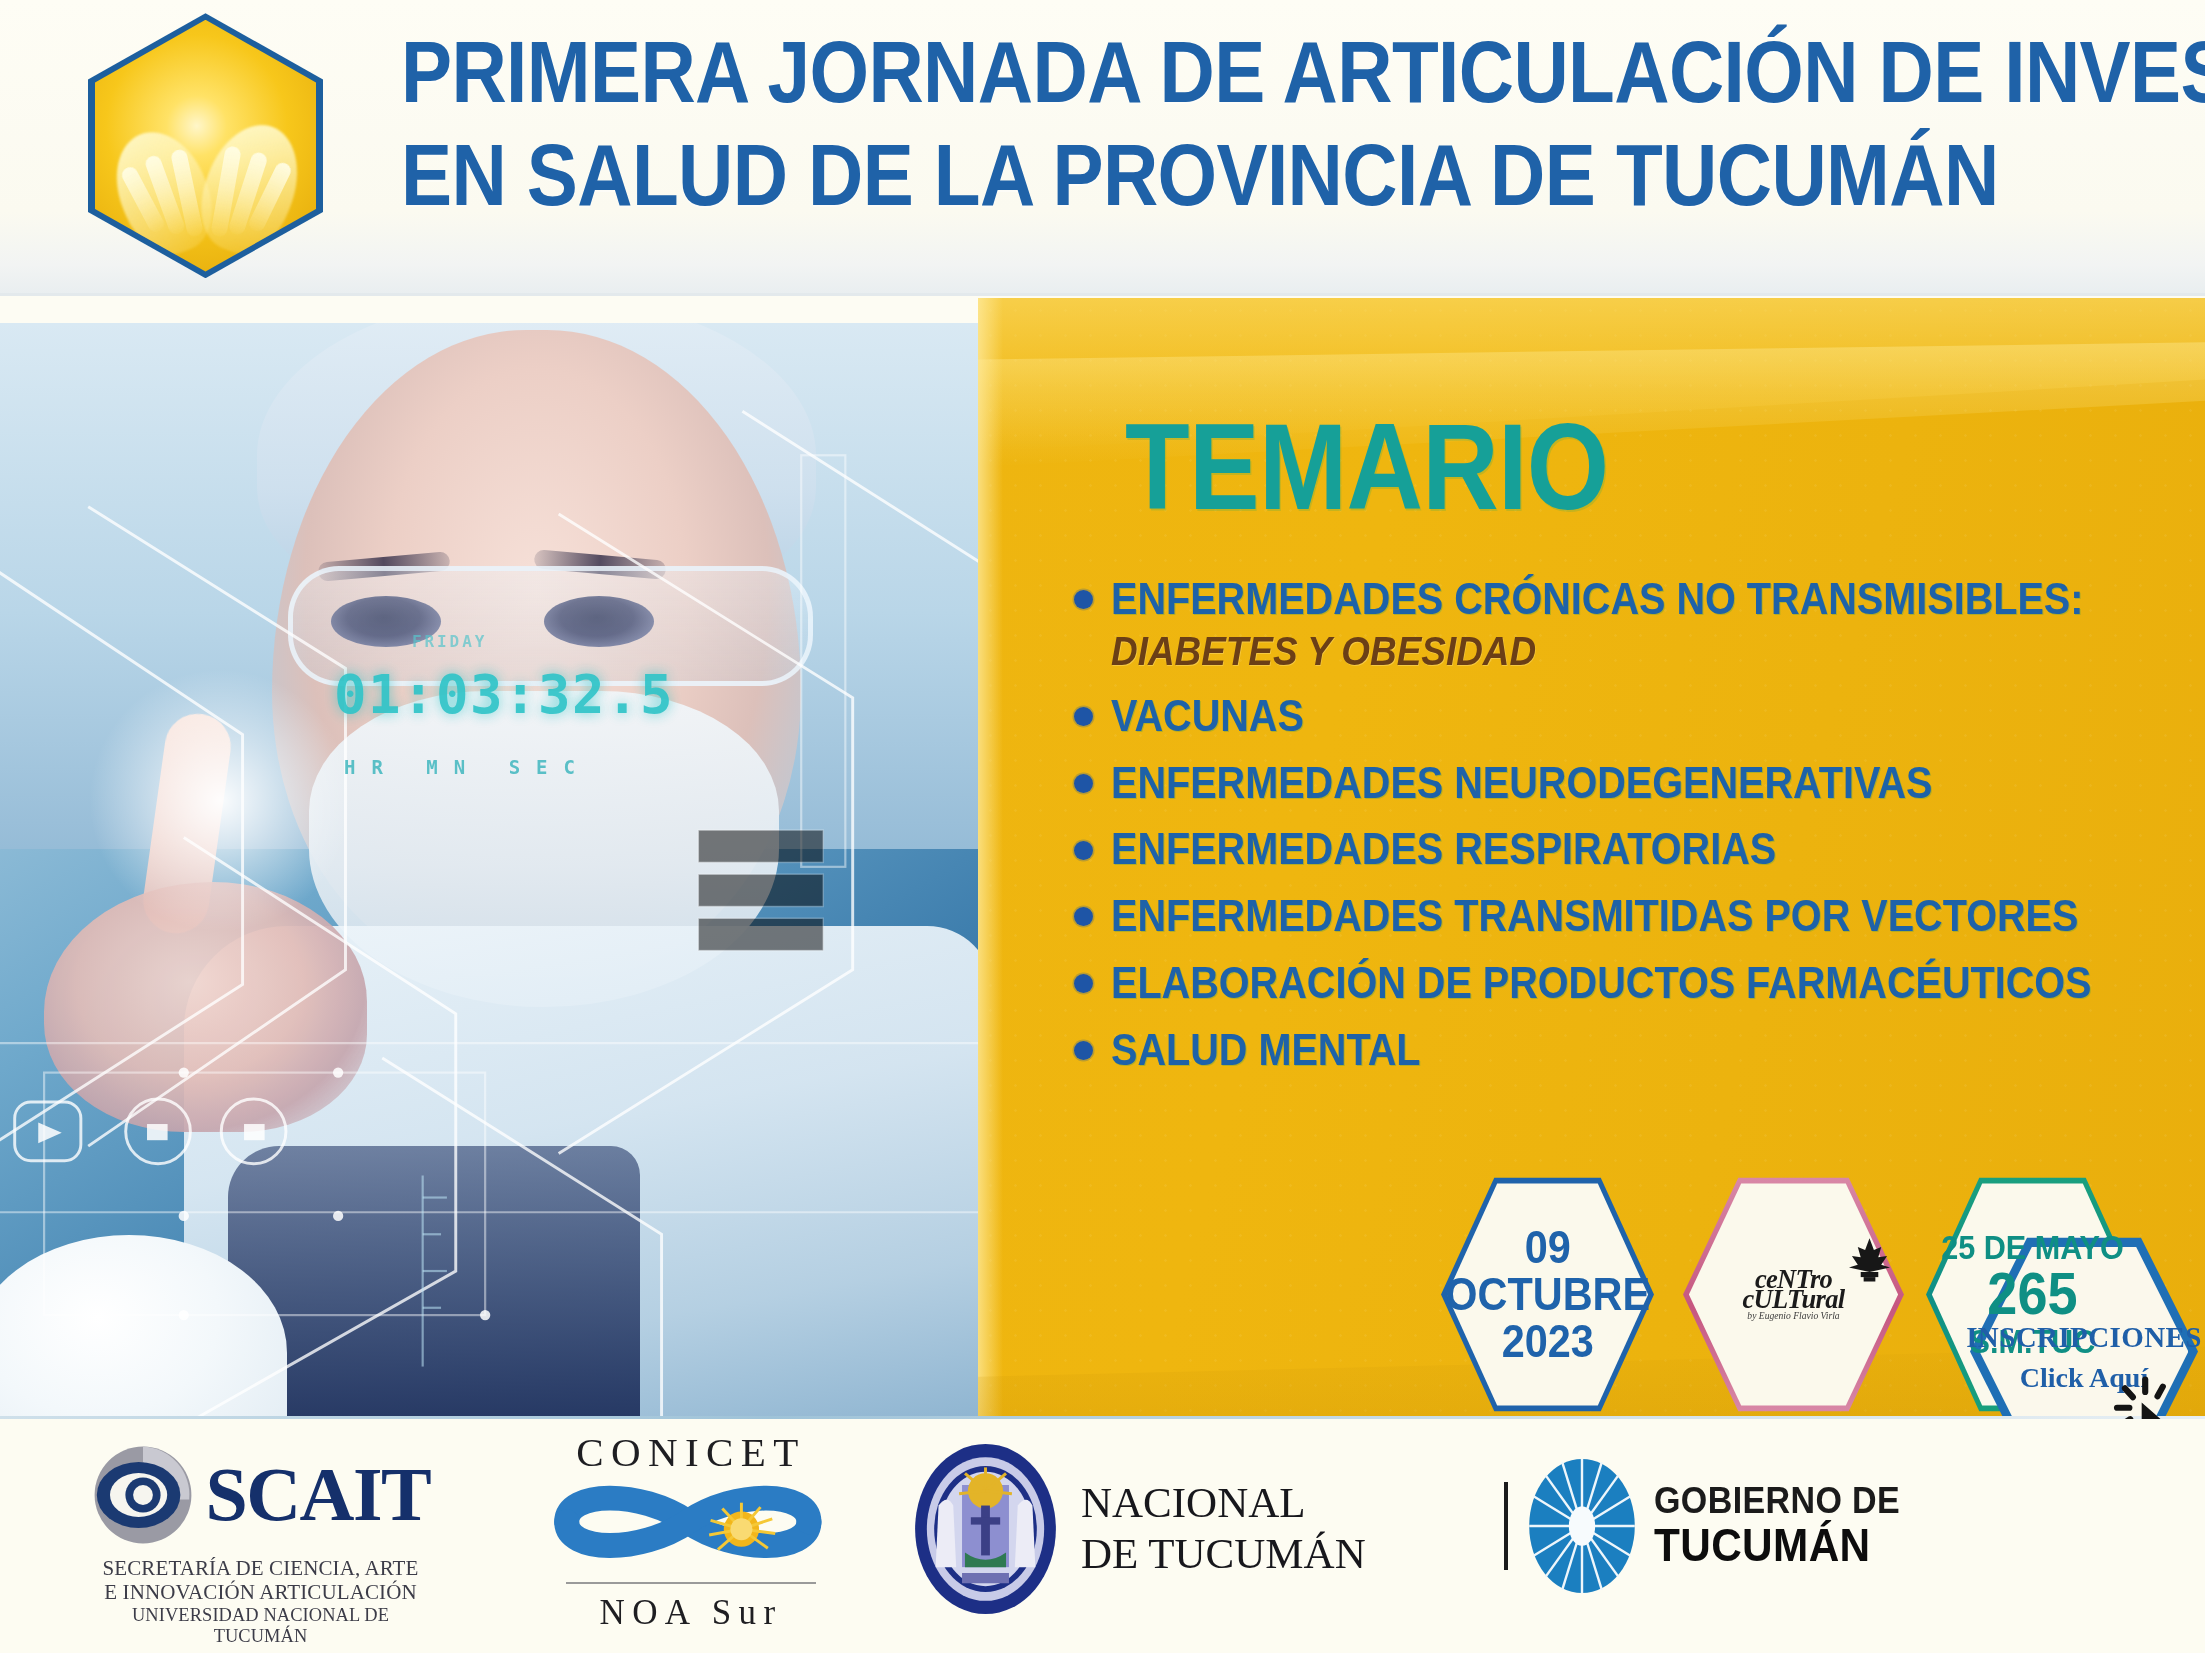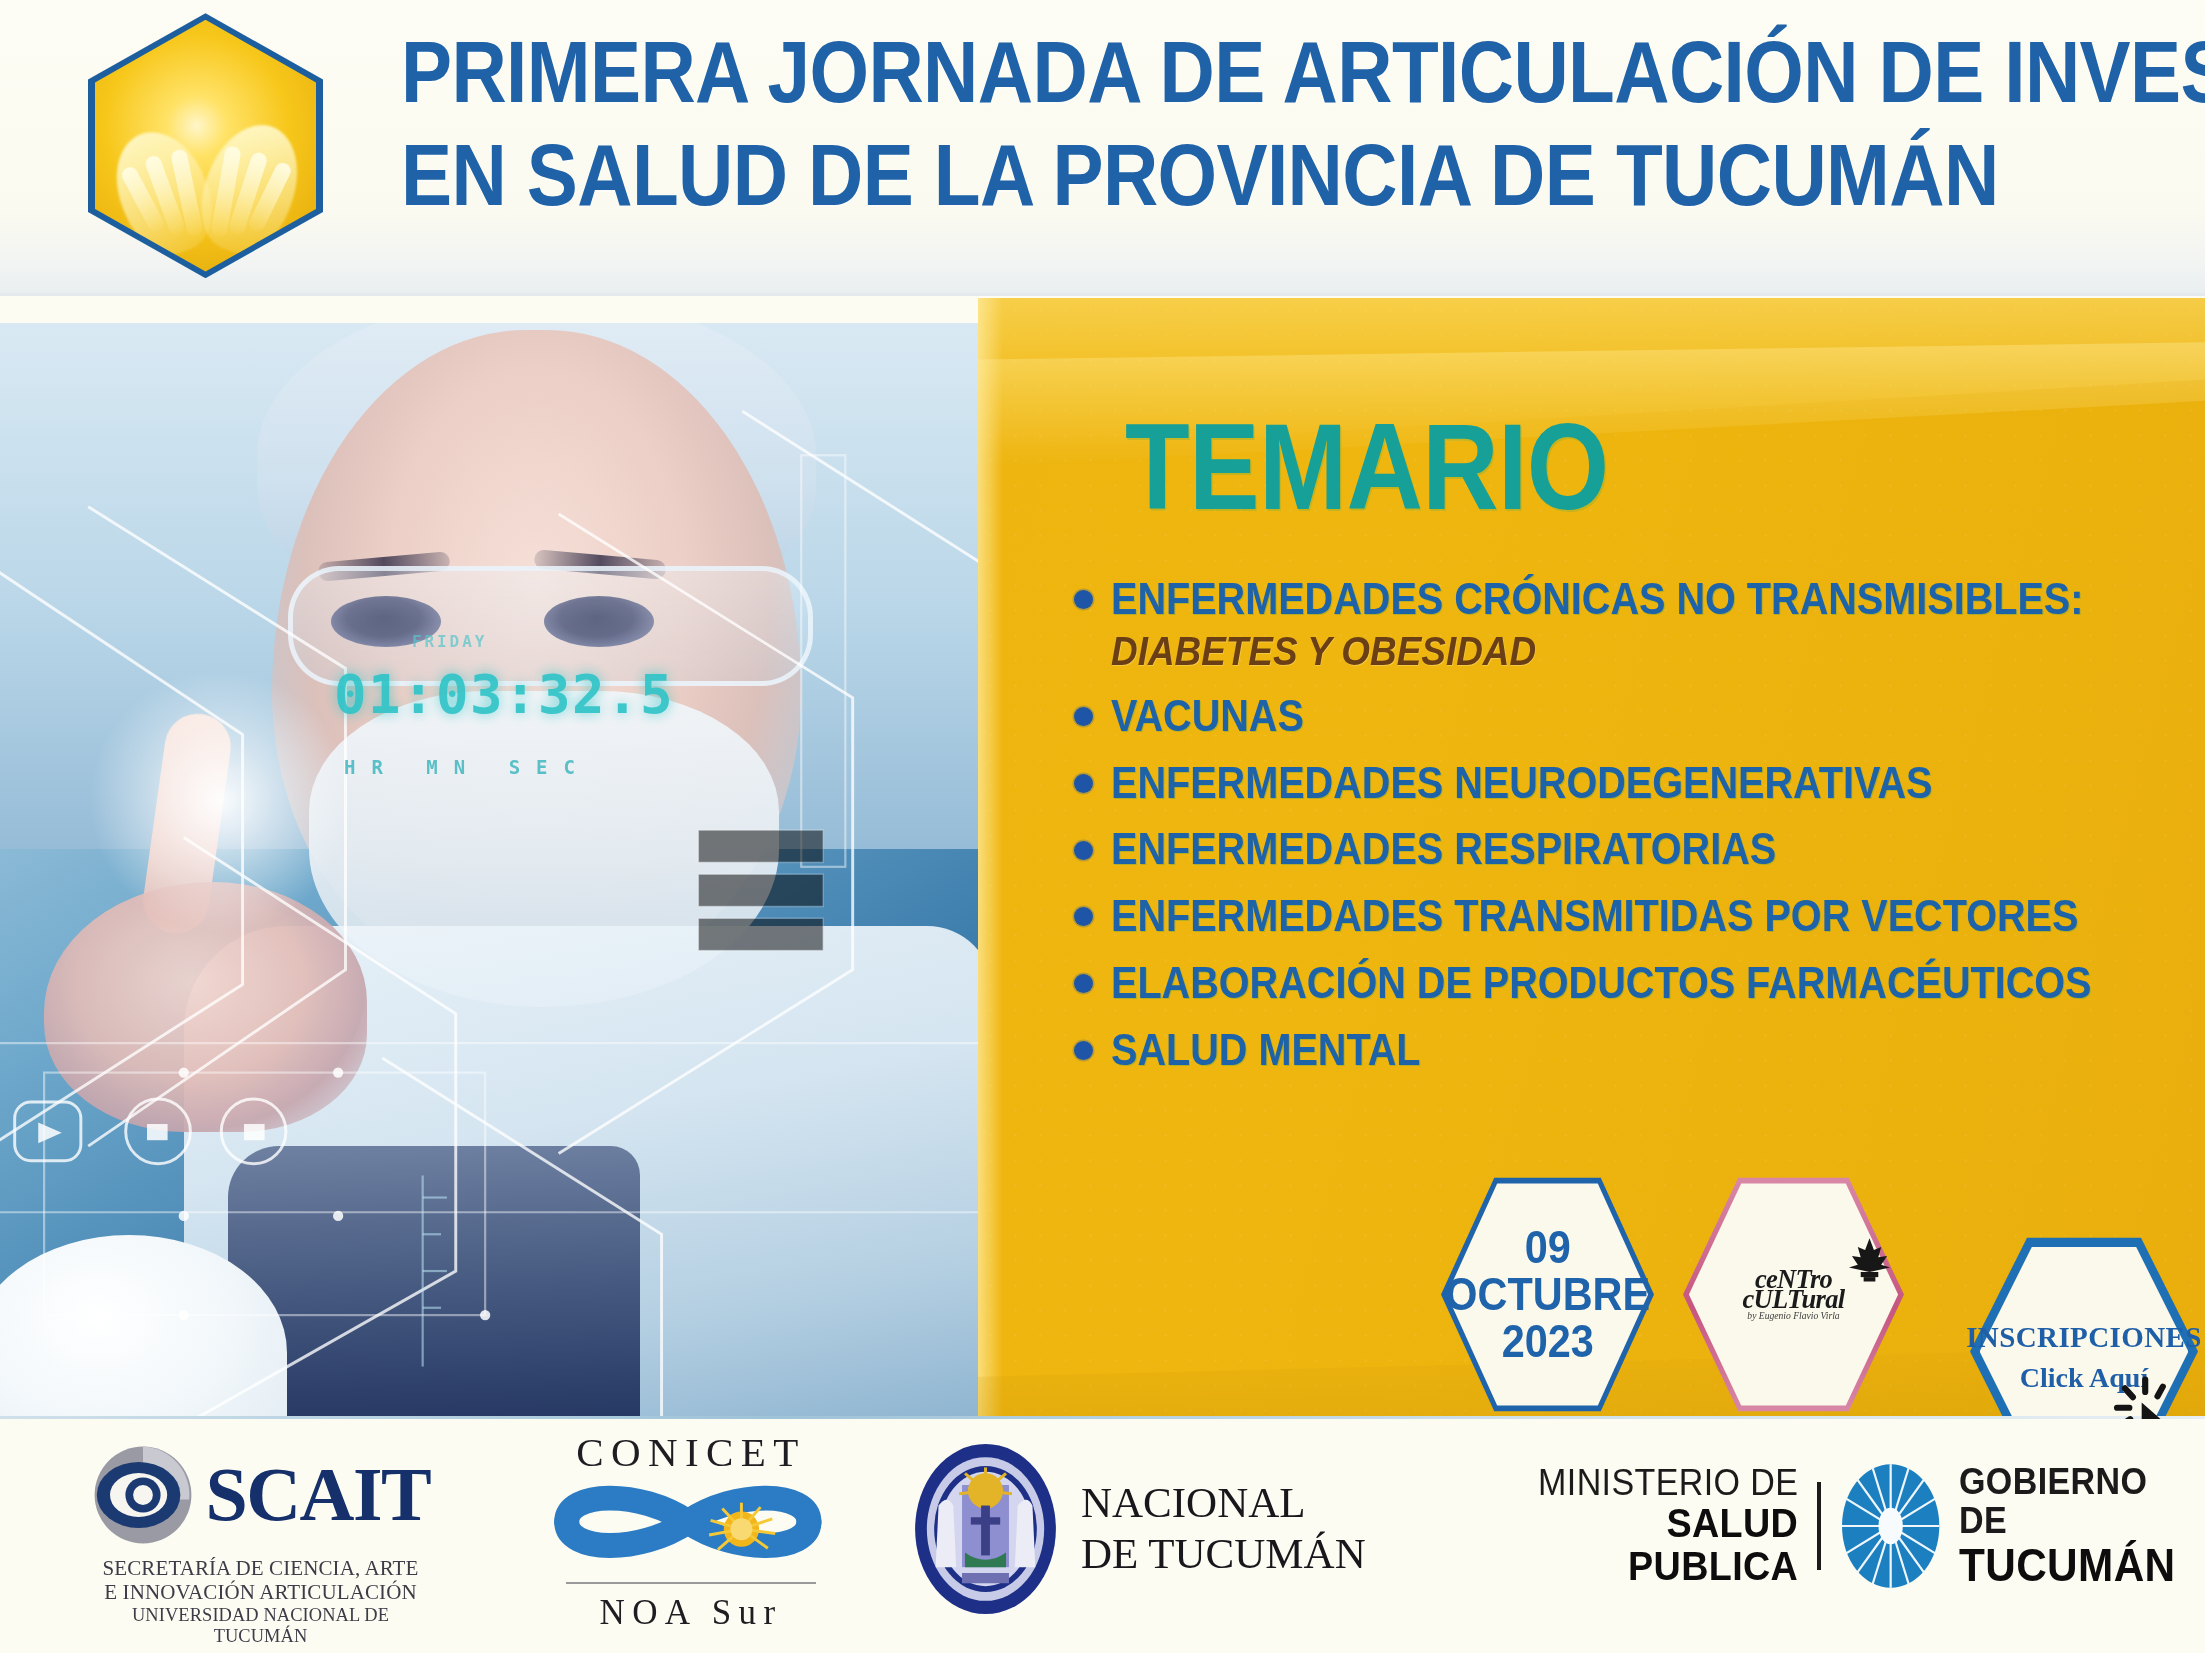--- a/index.html
+++ b/index.html
@@ -371,20 +371,29 @@
           </svg>
           <div class="cc-word">
             <div class="cc-l1">ceNTro</div>
             <div class="cc-l2">cULTural</div>
             <div class="cc-l3">by Eugenio Flavio Virla</div>
           </div>
         </div>
       </div>
     </div>
 
+    <div class="hex hex-addr">
+      <div class="ring"></div>
+        <div class="fill"></div>
+      <div class="lbl">
+        <div class="a1">25 DE MAYO</div>
+        <div class="a2">265</div>
+        <div class="a3">S.M.TUC</div>
+      </div>
+    </div>
 
     <div class="hex hex-insc">
       <div class="ring"></div>
         <div class="fill"></div>
       <div class="lbl">
         <div class="i1">INSCRIPCIONES</div>
         <div class="i2">Click Aquí</div>
       </div>
     </div>
     <svg class="cursor" viewBox="0 0 100 100">
@@ -471,24 +480,20 @@
         </g>
         <rect x="34" y="90" width="32" height="7" fill="#6e70b2"></rect>
       </svg>
       <div class="unt-text">
         <div>NACIONAL</div>
         <div>DE TUCUMÁN</div>
       </div>
     </div>
 
     <div class="f-gob gob-wrap">
-      <div class="gob-l">
-        <div class="gob-l1">MINISTERIO DE</div>
-        <div class="gob-l2">SALUD PUBLICA</div>
-      </div>
       <div class="gob-div"></div>
       <svg width="110" height="140" viewBox="0 0 100 126">
         <ellipse cx="50" cy="63" rx="48" ry="61" fill="#1b7fc0"></ellipse>
         <g stroke="#eef6fb" stroke-width="2.2">
           <line x1="50" y1="63" x2="50" y2="2"></line>
             <line x1="50" y1="63" x2="68" y2="5"></line>
           <line x1="50" y1="63" x2="83" y2="17"></line>
             <line x1="50" y1="63" x2="94" y2="36"></line>
           <line x1="50" y1="63" x2="98" y2="63"></line>
             <line x1="50" y1="63" x2="94" y2="90"></line>

